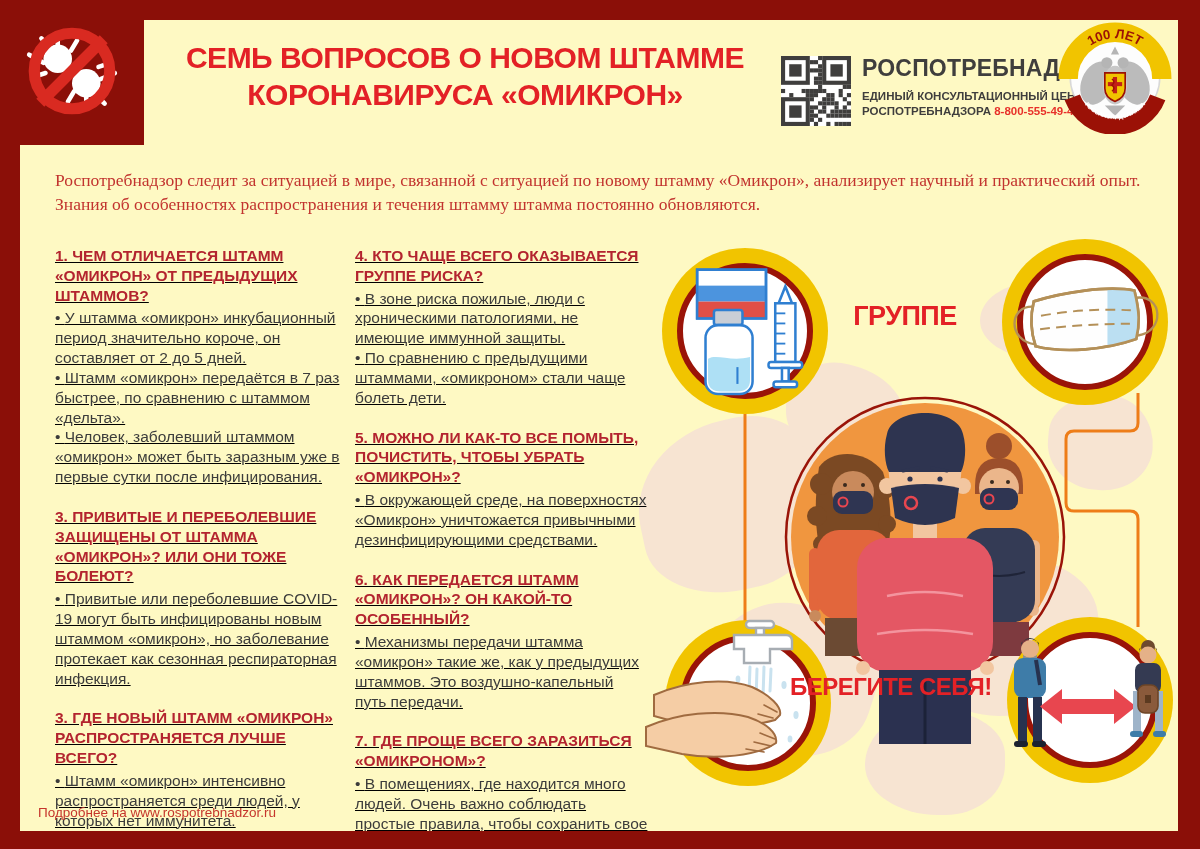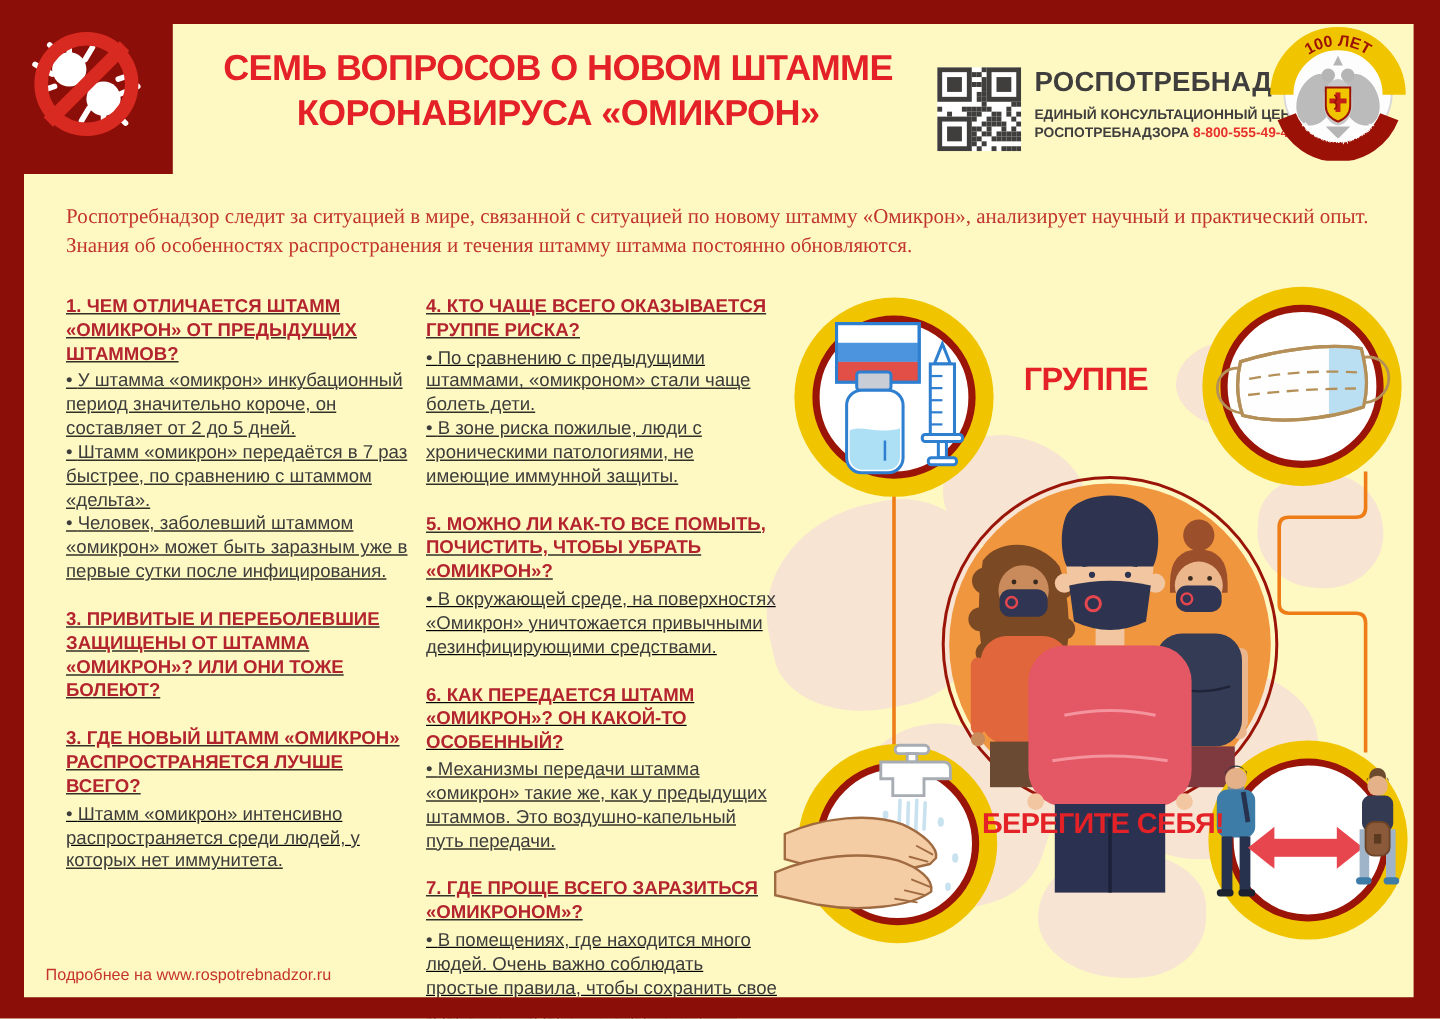--- a/index.html
+++ b/index.html
@@ -38,21 +38,21 @@
               background:#fff;box-shadow:0 0 0 15px #F1C400;z-index:3;
               display:flex;align-items:center;justify-content:center;}
   .circle-vaccine{left:27px;top:38px;}
   .circle-mask{left:367px;top:29px;}
   .circle-wash{left:30px;top:410px;}
   .circle-distance{left:372px;top:407px;}
   .icon-art{position:absolute;z-index:4;overflow:visible;}
   .people-art{position:absolute;left:125px;top:147px;width:300px;height:372px;z-index:2;}
   .label-omikron{position:absolute;left:175px;top:76px;width:160px;text-align:center;z-index:3;
                  color:#E32126;font-weight:700;font-size:27px;letter-spacing:-0.5px;}
-  .label-beregite{position:absolute;left:140px;top:448px;width:230px;text-align:right;z-index:5;
+  .label-beregite{position:absolute;left:140px;top:448px;width:230px;text-align:left;z-index:5;
                  color:#E32126;font-weight:700;font-size:24px;letter-spacing:-0.5px;}
   
   .footer{position:absolute;left:38px;top:805px;z-index:5;color:#C5352C;font-size:13.5px;}
 </style>
 </head>
 <body>
 
 <div class="poster">
 
   <div class="frame"></div>
@@ -230,32 +230,33 @@
 
   <div class="col col1">
     <div class="q">
       <p class="q-title">1. ЧЕМ ОТЛИЧАЕТСЯ ШТАММ «ОМИКРОН» ОТ ПРЕДЫДУЩИХ ШТАММОВ?</p>
       <p class="q-bullet">У штамма «омикрон» инкубационный период значительно короче, он составляет от 2 до 5 дней.</p>
       <p class="q-bullet">Штамм «омикрон» передаётся в 7 раз быстрее, по сравнению с штаммом «дельта».</p>
       <p class="q-bullet">Человек, заболевший штаммом «омикрон» может быть заразным уже в первые сутки после инфицирования.</p>
     </div>
     <div class="q">
       <p class="q-title">3. ПРИВИТЫЕ И ПЕРЕБОЛЕВШИЕ ЗАЩИЩЕНЫ ОТ ШТАММА «ОМИКРОН»? ИЛИ ОНИ ТОЖЕ БОЛЕЮТ?</p>
+      <p class="q-bullet">Привитые или переболевшие COVID-19 могут быть инфицированы новым штаммом «омикрон», но заболевание протекает как сезонная респираторная инфекция.</p>
     </div>
     <div class="q">
       <p class="q-title">3. ГДЕ НОВЫЙ ШТАММ «ОМИКРОН» РАСПРОСТРАНЯЕТСЯ ЛУЧШЕ ВСЕГО?</p>
       <p class="q-bullet">Штамм «омикрон» интенсивно распространяется среди людей, у которых нет иммунитета.</p>
     </div>
   </div>
 
   <div class="col col2">
     <div class="q">
       <p class="q-title">4. КТО ЧАЩЕ ВСЕГО ОКАЗЫВАЕТСЯ ГРУППЕ РИСКА?</p>
+      <p class="q-bullet">В зоне риска пожилые, люди с хроническими патологиями, не имеющие иммунной защиты.</p>
       <p class="q-bullet">По сравнению с предыдущими штаммами, «омикроном» стали чаще болеть дети.</p>
-      <p class="q-bullet">В зоне риска пожилые, люди с хроническими патологиями, не имеющие иммунной защиты.</p>
     </div>
     <div class="q">
       <p class="q-title">5. МОЖНО ЛИ КАК-ТО ВСЕ ПОМЫТЬ, ПОЧИСТИТЬ, ЧТОБЫ УБРАТЬ «ОМИКРОН»?</p>
       <p class="q-bullet">В окружающей среде, на поверхностях «Омикрон» уничтожается привычными дезинфицирующими средствами.</p>
     </div>
     <div class="q">
       <p class="q-title">6. КАК ПЕРЕДАЕТСЯ ШТАММ «ОМИКРОН»? ОН КАКОЙ-ТО ОСОБЕННЫЙ?</p>
       <p class="q-bullet">Механизмы передачи штамма «омикрон» такие же, как у предыдущих штаммов. Это воздушно-капельный путь передачи.</p>
     </div>
     <div class="q">

